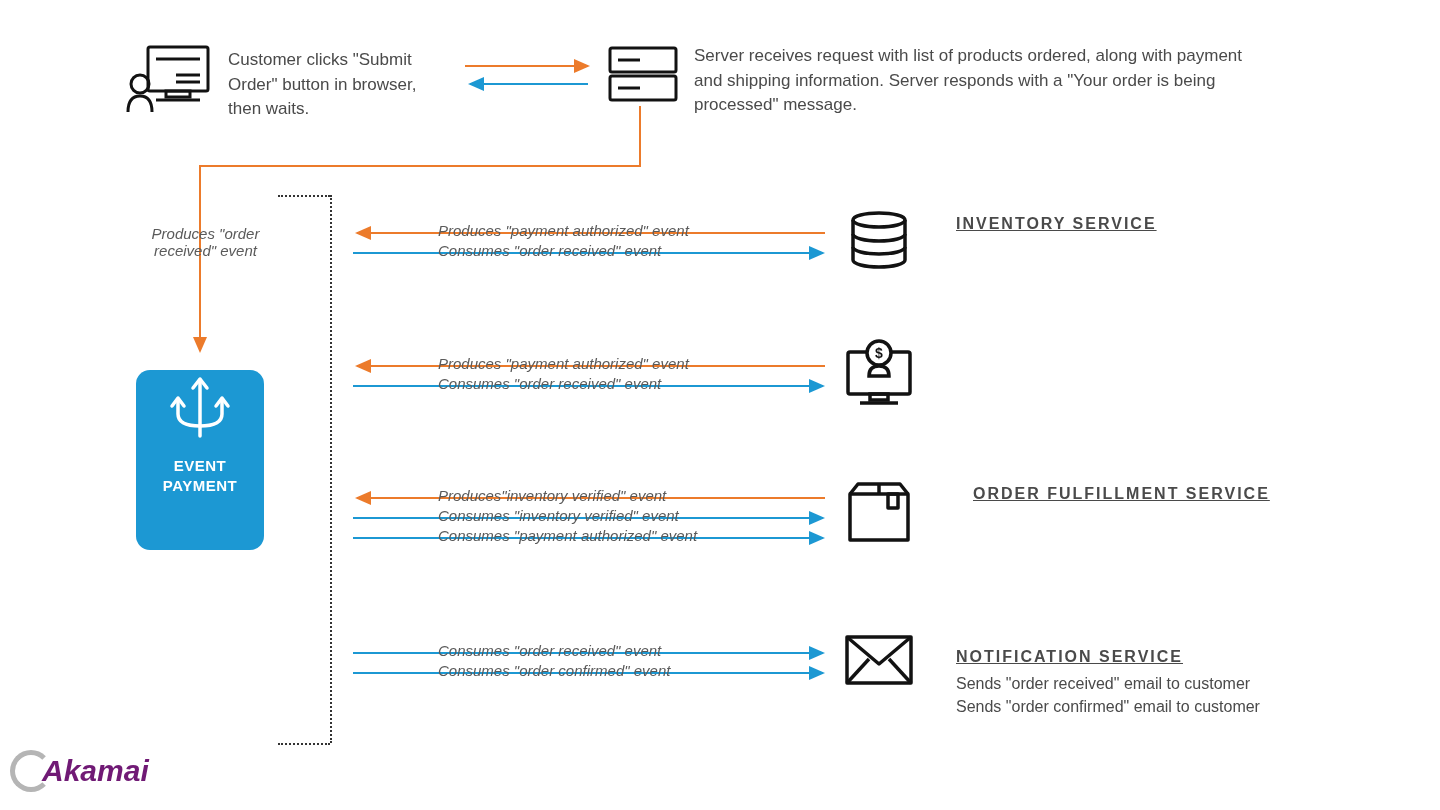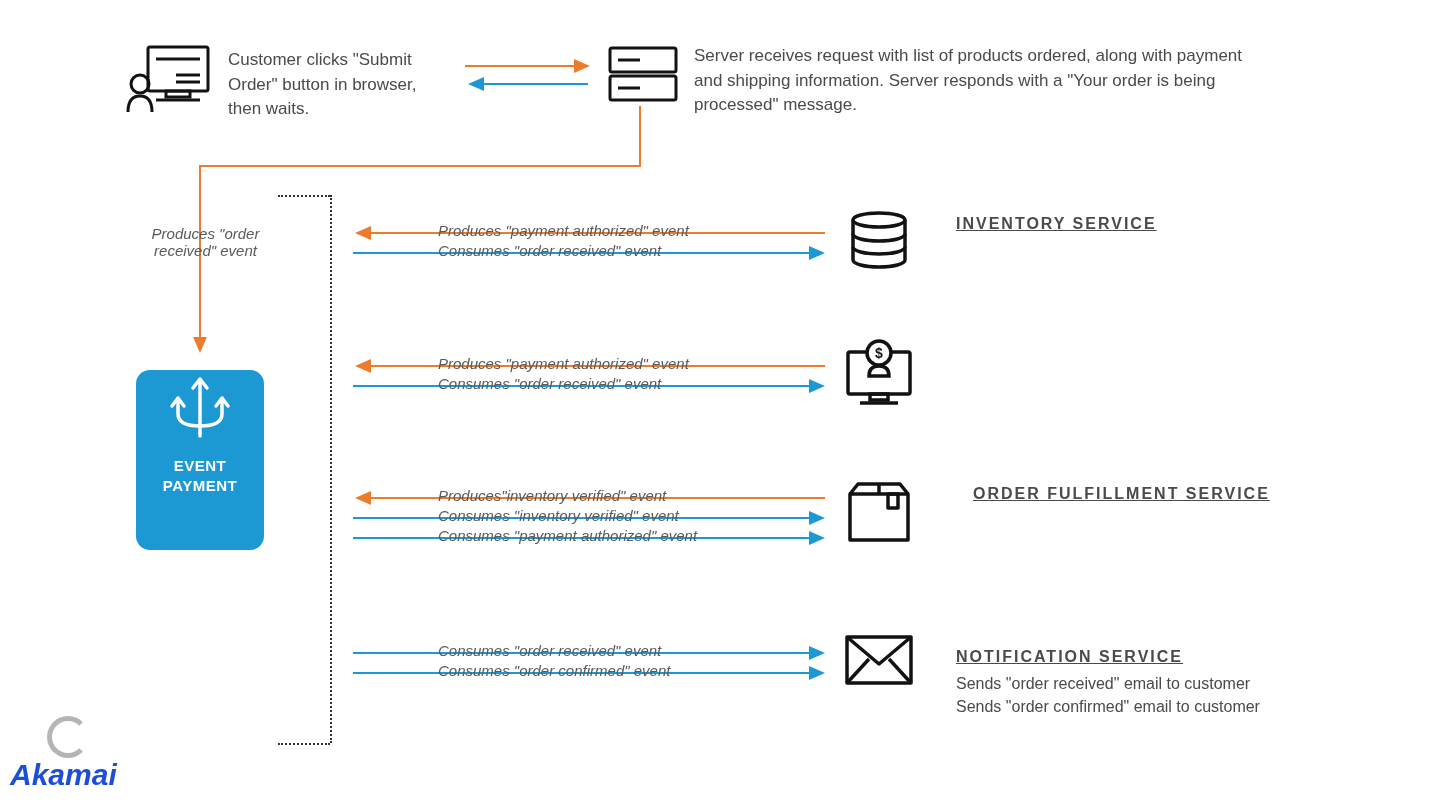--- a/index.html
+++ b/index.html
@@ -39,27 +39,26 @@
     width: 0;
   }
   .dotted-horiz {
     border-top: 2px dotted #333;
     height: 0;
   }
   .brand {
     position: absolute;
     left: 10px;
     bottom: 18px;
-    color: #1d4ed8;
+    color: #701a75;
     font-size: 30px;
     font-weight: 600;
     font-style: italic;
     display: flex;
     align-items: center;
-    flex-direction: column;
   }
   .brand-swirl {
     width: 42px; height: 42px;
     border: 5px solid #b5b5b5;
     border-right-color: transparent;
     border-radius: 50%;
     margin-right: -10px;
   }
 </style>
 </head>

